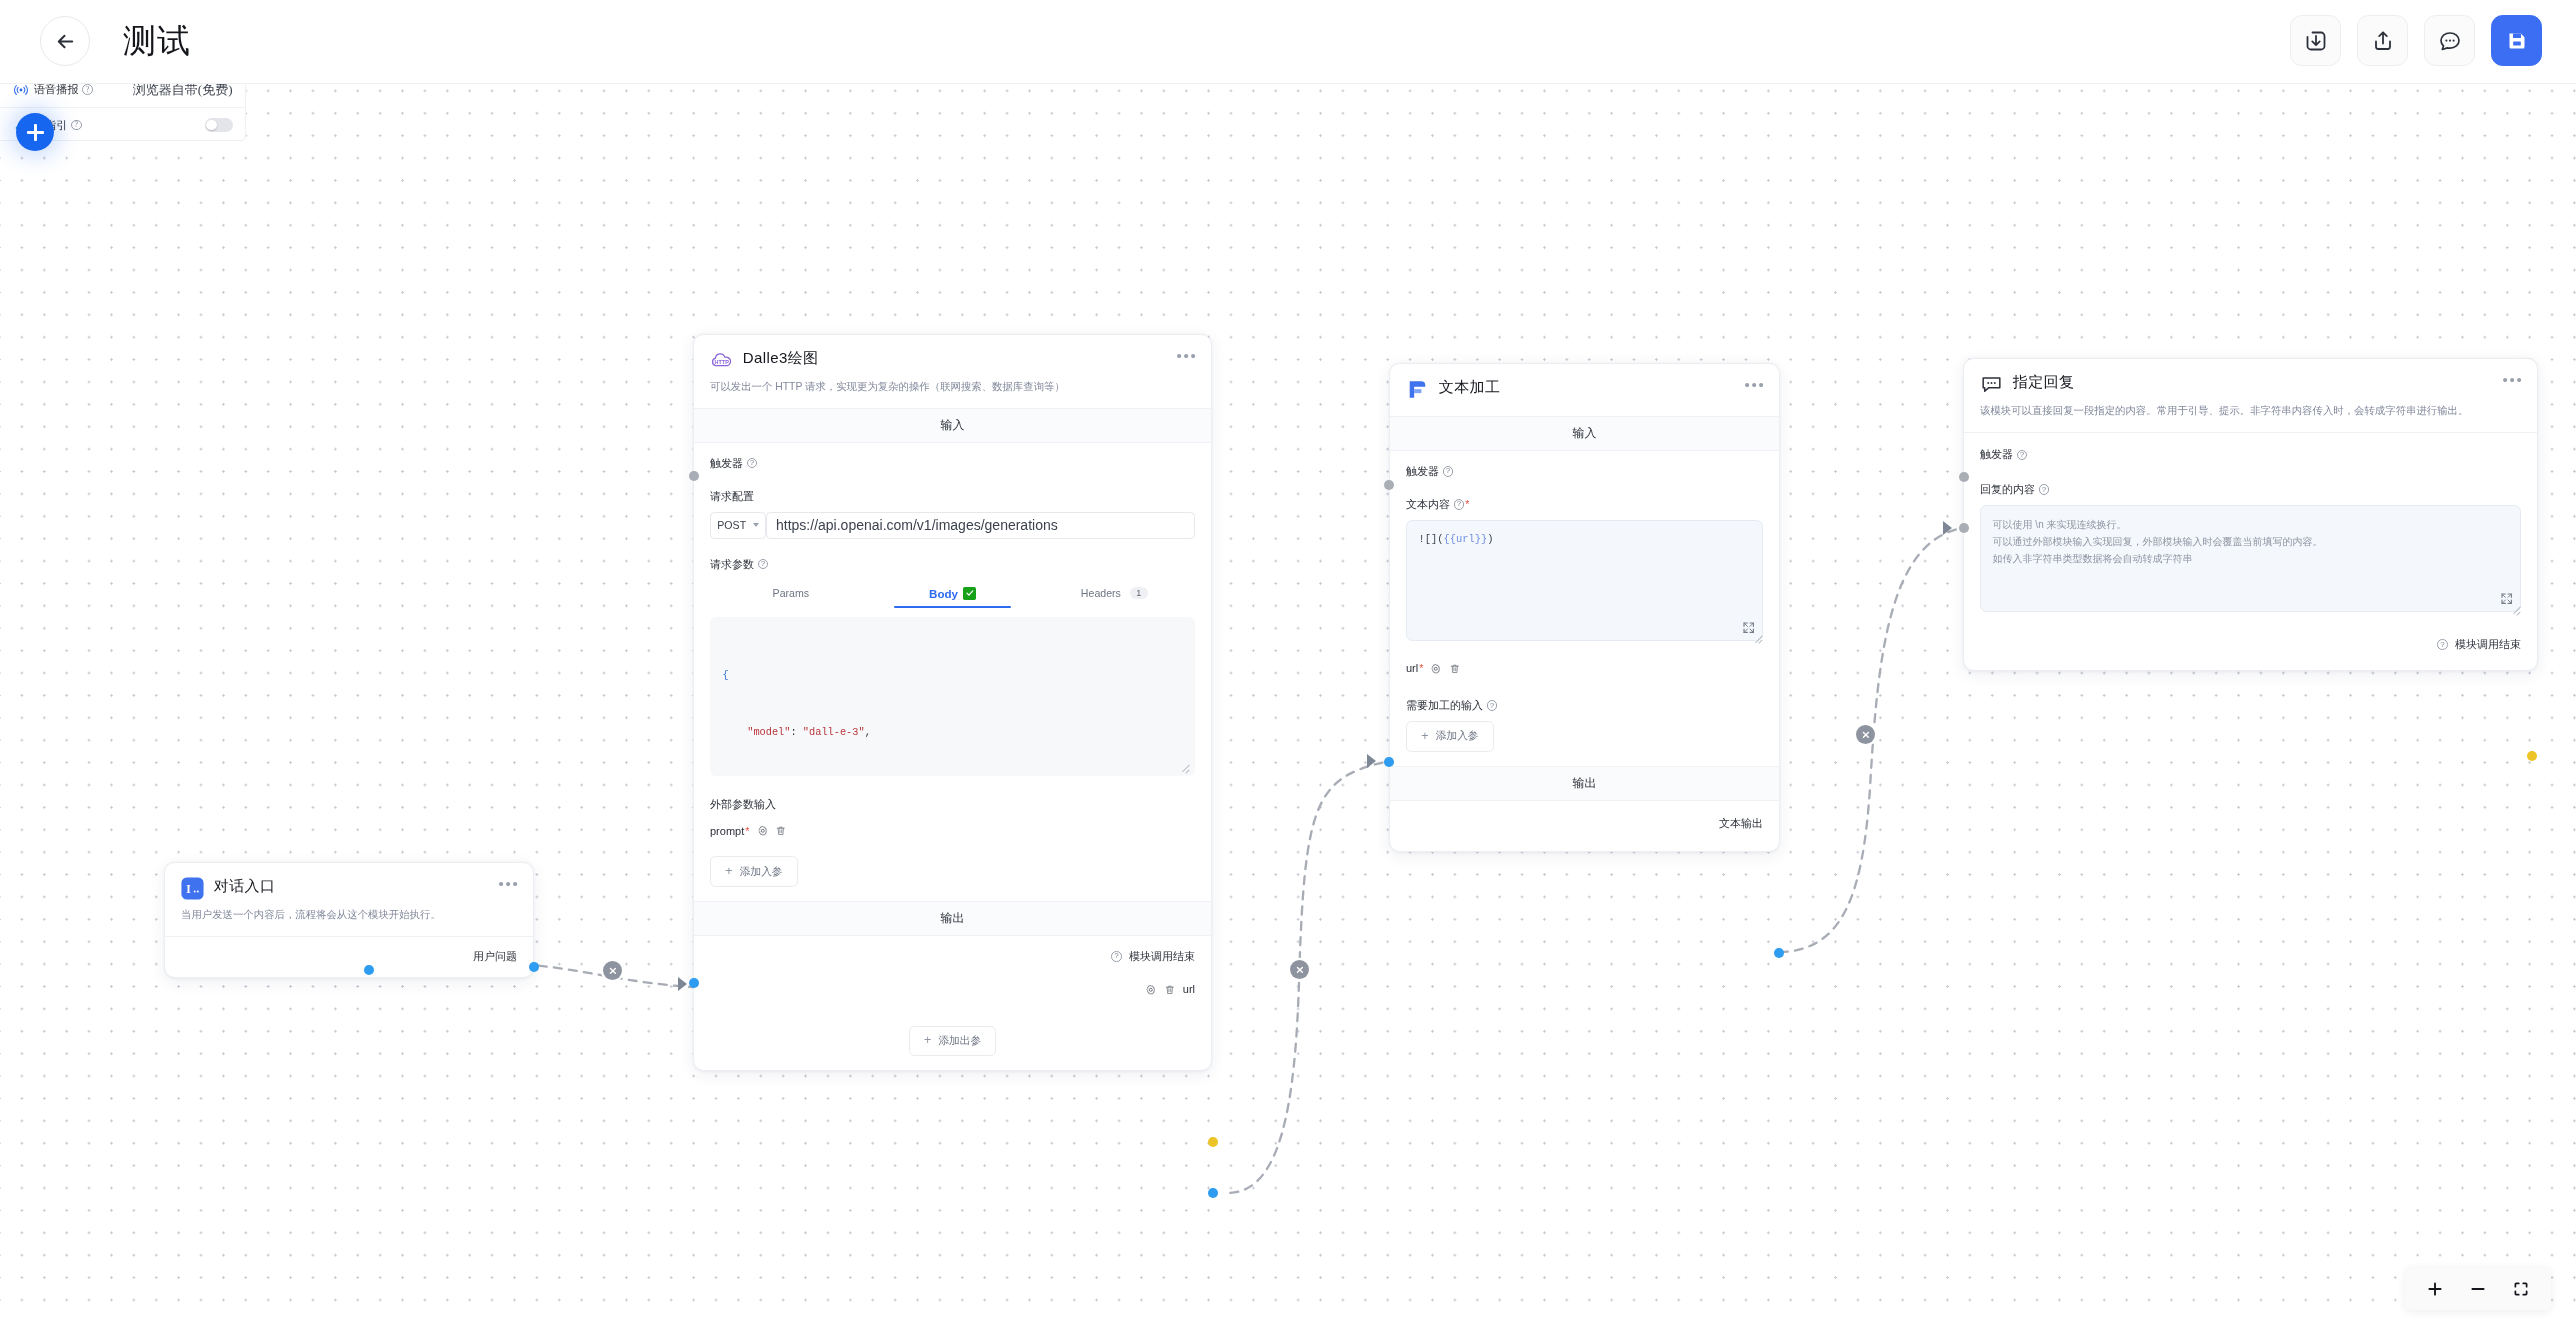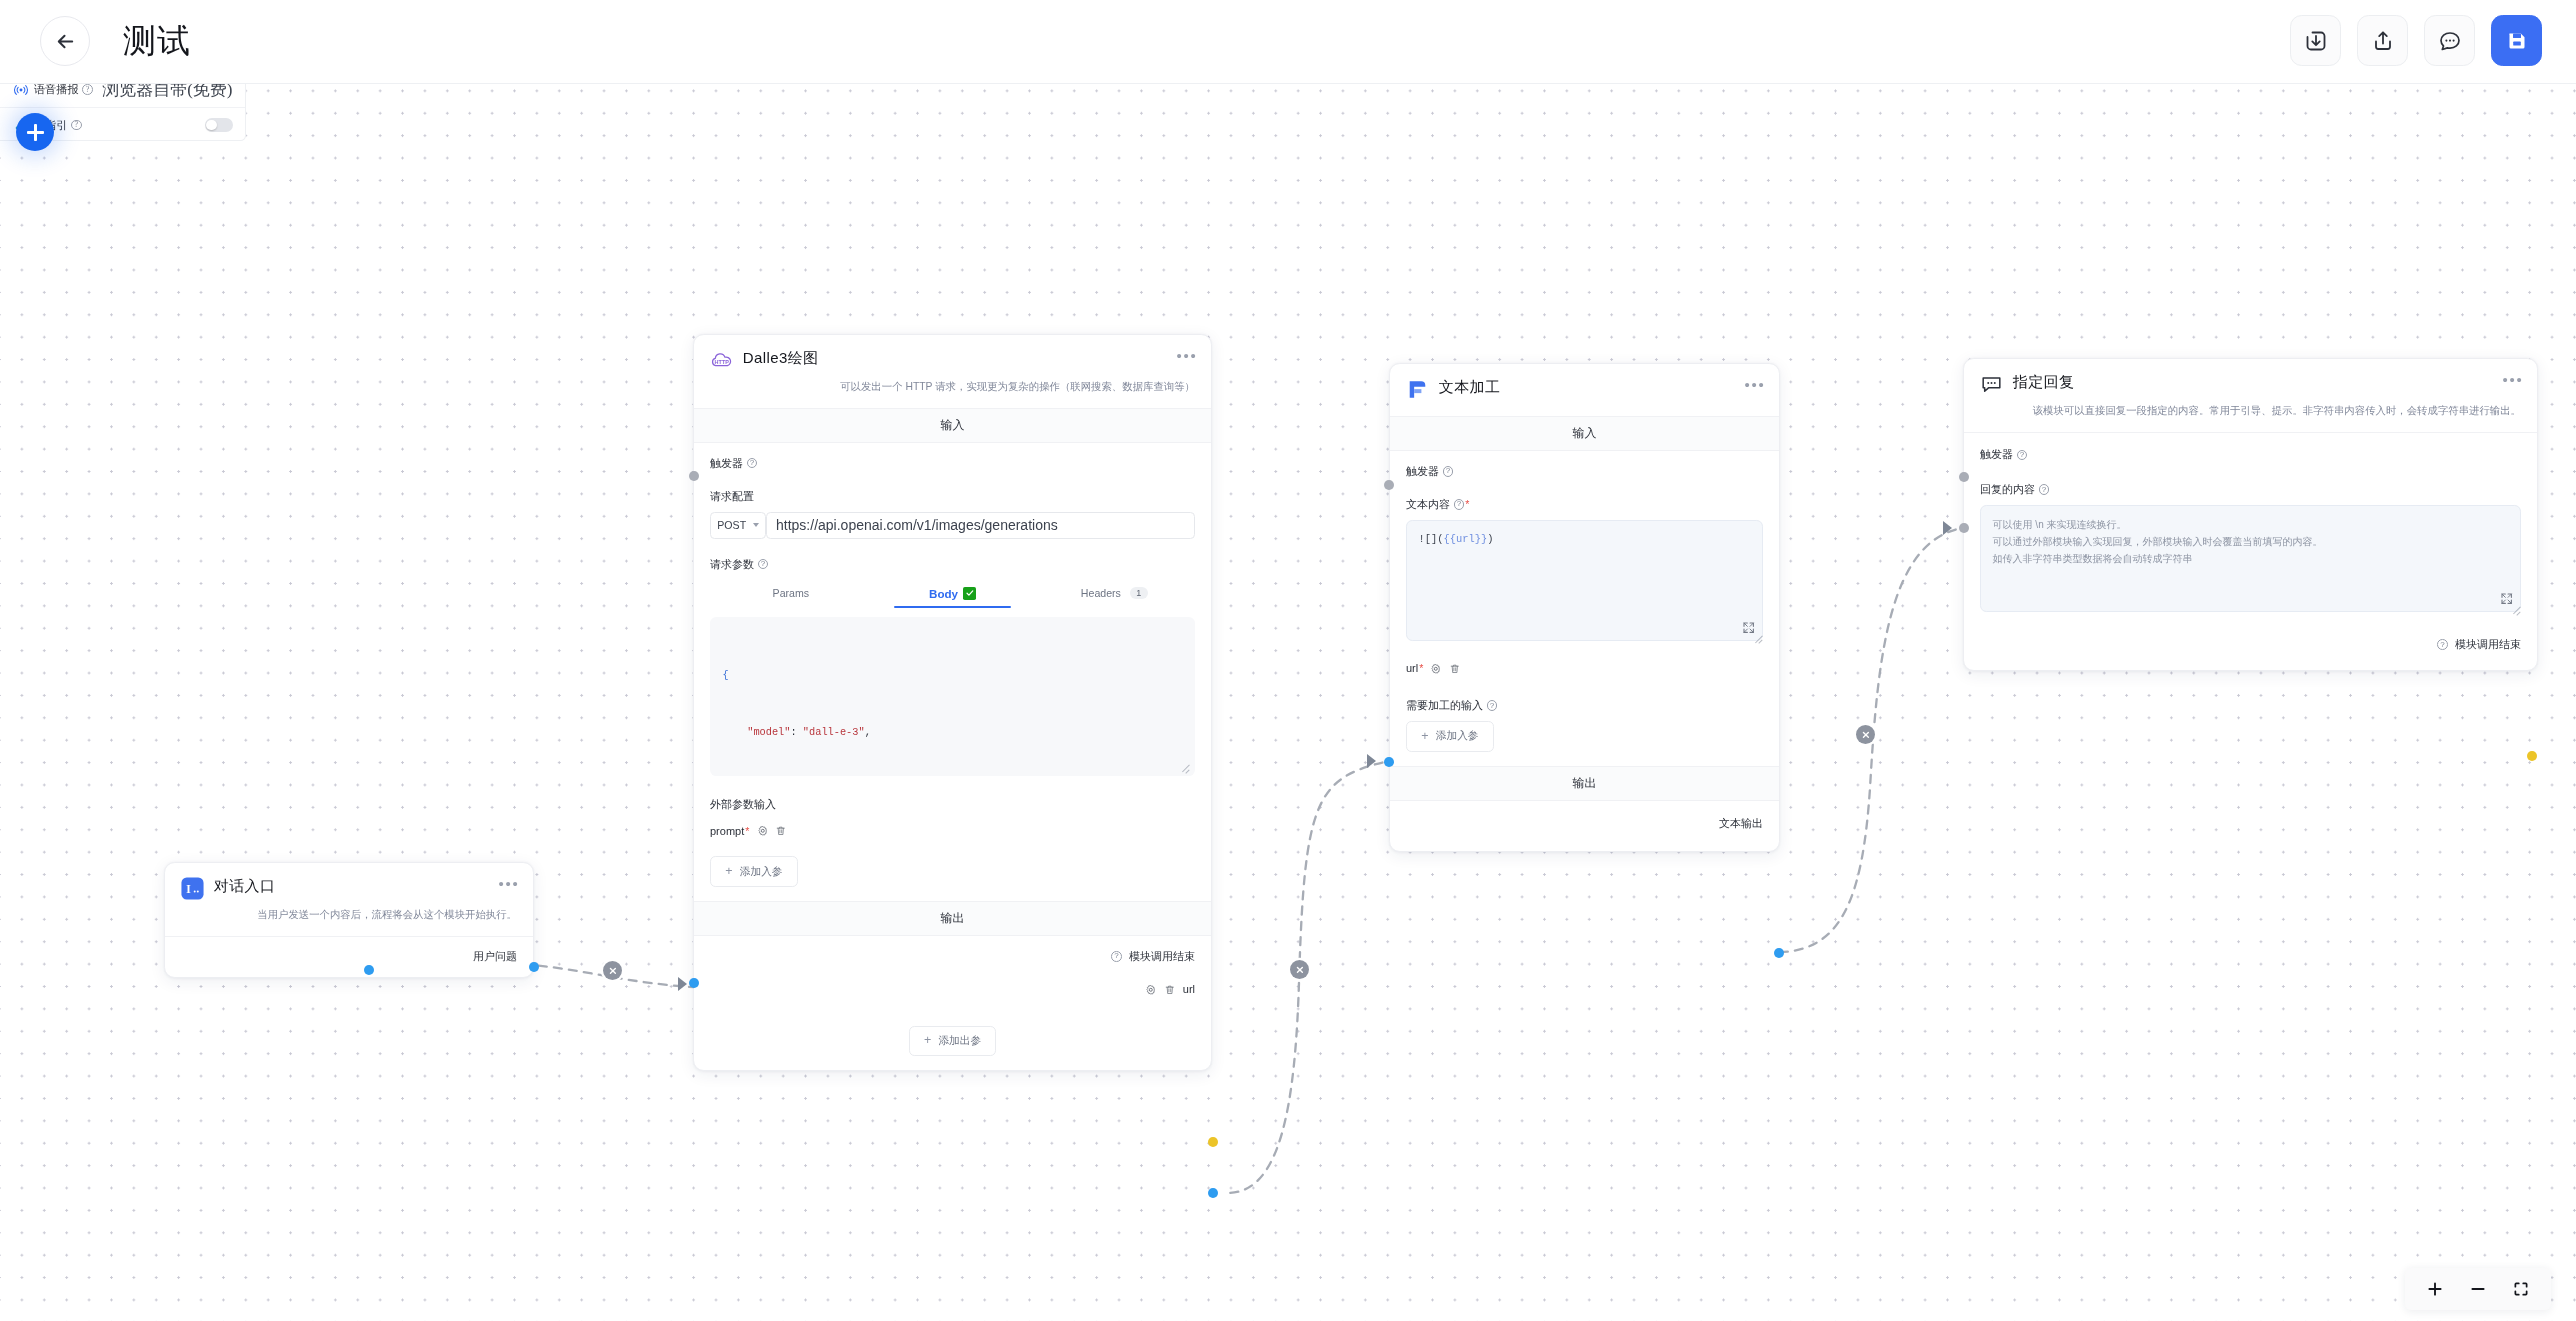--- a/index.html
+++ b/index.html
@@ -63,21 +63,21 @@
   }
   .vp-row + .vp-row { border-top: 0.9px solid #f1f2f5; }
   .vp-icon { width: 16px; height: 16px; margin-right: 5.4px; flex: 0 0 auto; }
   .vp-label { font-size: 11.2px; color: #2b2f38; white-space: nowrap; }
   .q-mark {
     display: inline-flex; align-items: center; justify-content: center;
     width: 10.7px; height: 10.7px; border: 0.9px solid #9aa0ac; border-radius: 50%;
     font-size: 8px; color: #7d8492; margin-left: 3.6px; line-height: 1;
     flex: 0 0 auto;
   }
-  .vp-value { margin-left: auto; font-size: 17px; color: #3d434e; text-align: center; }
+  .vp-value { margin-left: auto; font-size: 13px; color: #3d434e; text-align: center; }
   .switch {
     margin-left: auto; width: 28px; height: 14.3px; border-radius: 7.2px;
     background: #e3e5ea; position: relative; cursor: pointer;
   }
   .switch::after {
     content: ""; position: absolute; left: 1.8px; top: 1.8px;
     width: 10.7px; height: 10.7px; border-radius: 50%; background: #fff;
     box-shadow: 0 0.9px 1.8px rgba(0,0,0,.2);
   }
   #add-fab {
@@ -97,21 +97,21 @@
   .node {
     position: absolute; background: #fff; border-radius: 10.7px;
     border: 0.9px solid #edeef2;
     box-shadow: 0 3.6px 16px rgba(28,40,80,.07), 0 0.9px 2.7px rgba(28,40,80,.05);
     z-index: 10;
   }
   .node-head { padding: 14.3px 16px 12.5px 16px; position: relative; }
   .node-title-row { display: flex; gap: 9.8px; }
   .node-icon { width: 23px; height: 23px; flex: 0 0 auto; }
   .node-title { font-size: 15px; color: #14161c; letter-spacing: 0.4px; }
-  .node-desc { margin-top: 7.2px; font-size: 10.4px; color: #81889a; line-height: 1.55; text-align: right; }
+  .node-desc { margin-top: 7.2px; font-size: 10.4px; color: #81889a; line-height: 1.55; }
   .node-menu {
     position: absolute; right: 13.4px; top: 16px;
     color: #9aa0ad; font-size: 15px; letter-spacing: 1.8px; cursor: pointer;
     line-height: 9px;
   }
   .band {
     background: #fafbfc; border-top: 0.9px solid #f0f1f4; border-bottom: 0.9px solid #f0f1f4;
     text-align: center; font-size: 12px; color: #2b2f38; padding: 8px 0;
   }
   .node-body { padding: 12.5px 16px 14.3px 16px; }

